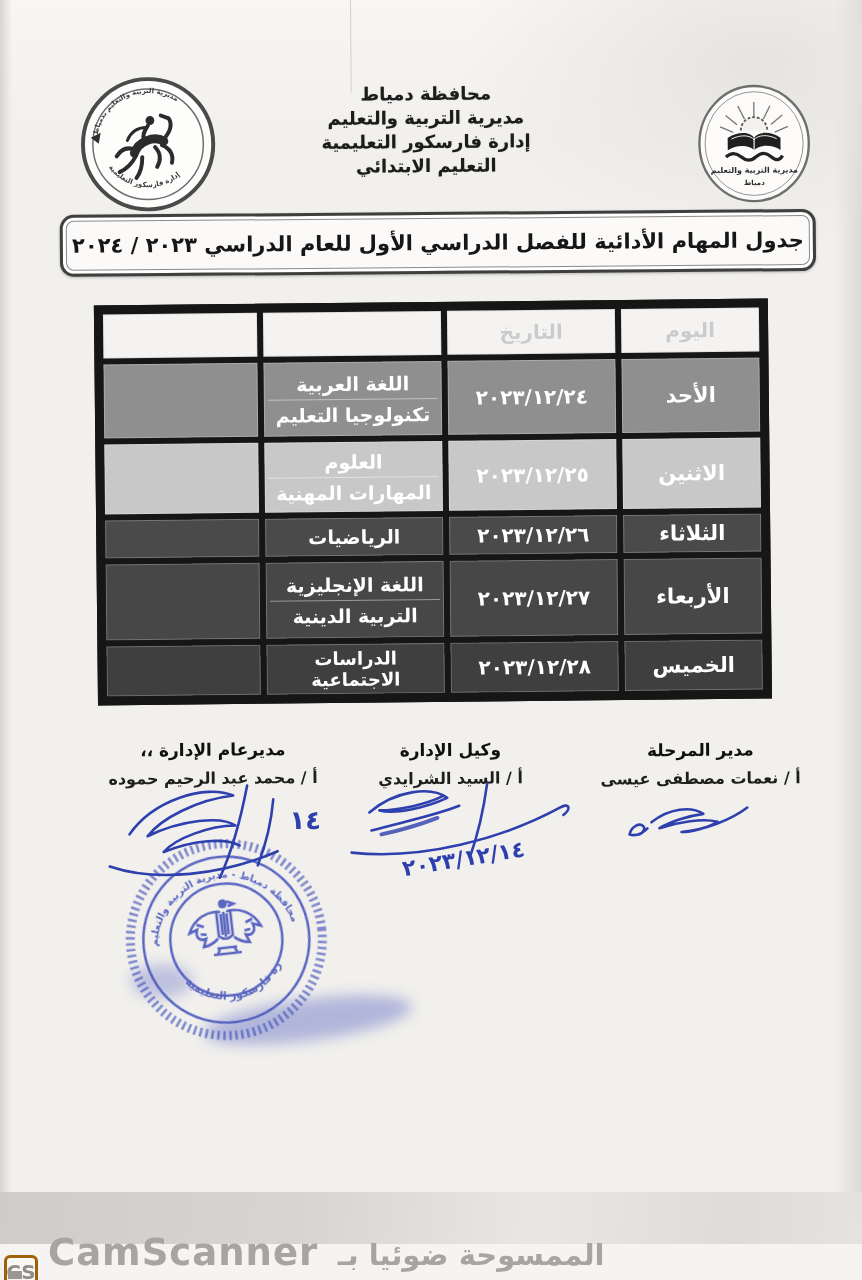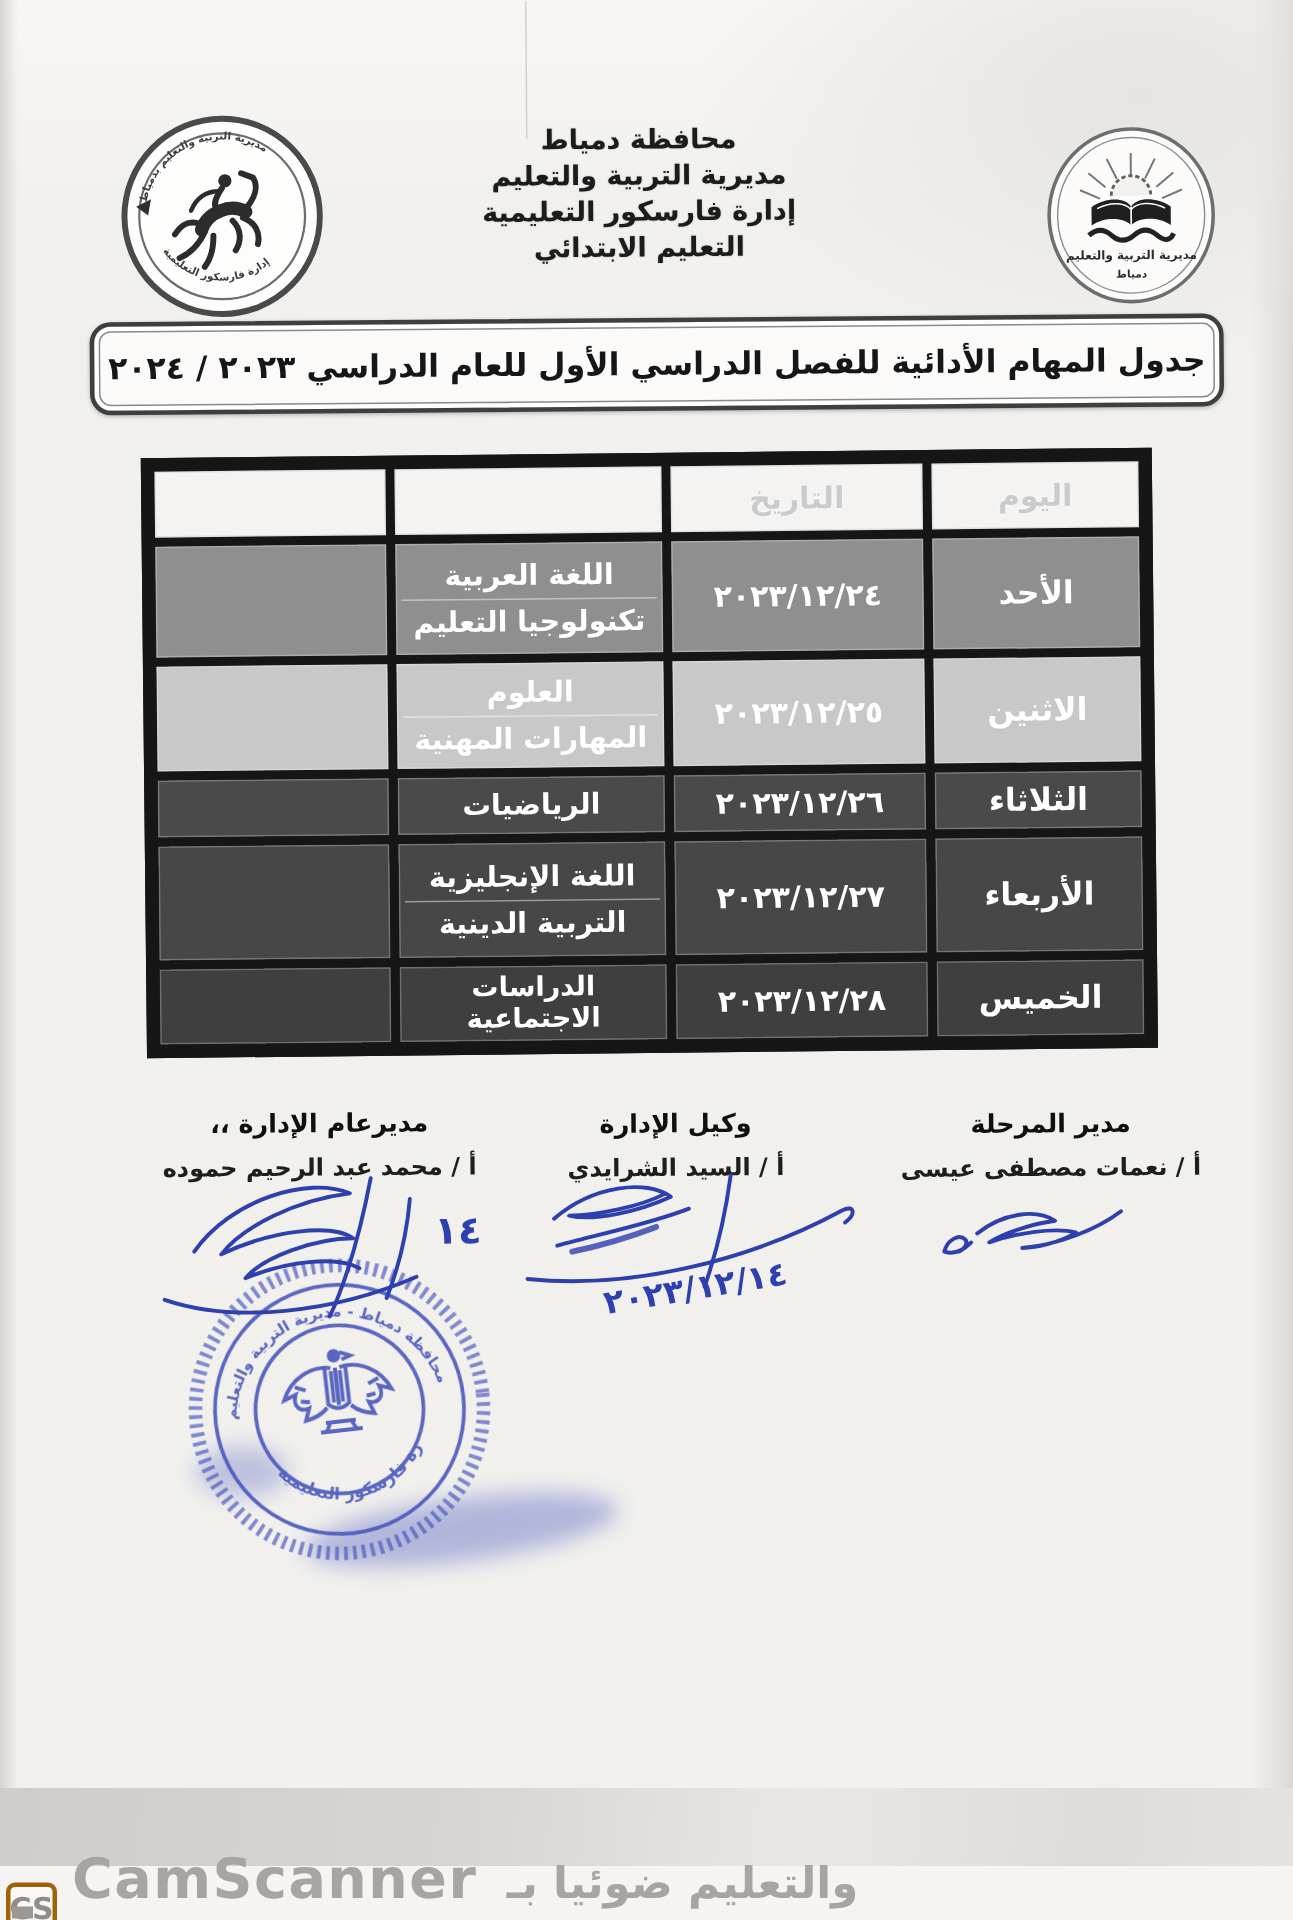--- a/index.html
+++ b/index.html
@@ -263,19 +263,19 @@
       </g>
     </svg>
     <div class="smudge smudge-a"></div>
     <div class="smudge smudge-b"></div>
 
   </div>
 
   <div class="watermark">
     <div class="cs-badge">CS</div>
     <div class="wm-text">
-      <span class="wm-ar">والتعليم ضوئيا بـ</span>
+      <span class="wm-ar">الممسوحة ضوئيا بـ</span>
       <span class="wm-en">CamScanner</span>
     </div>
   </div>
   <div class="cs-tab"></div>
 
 </div>
 
 </body></html>

